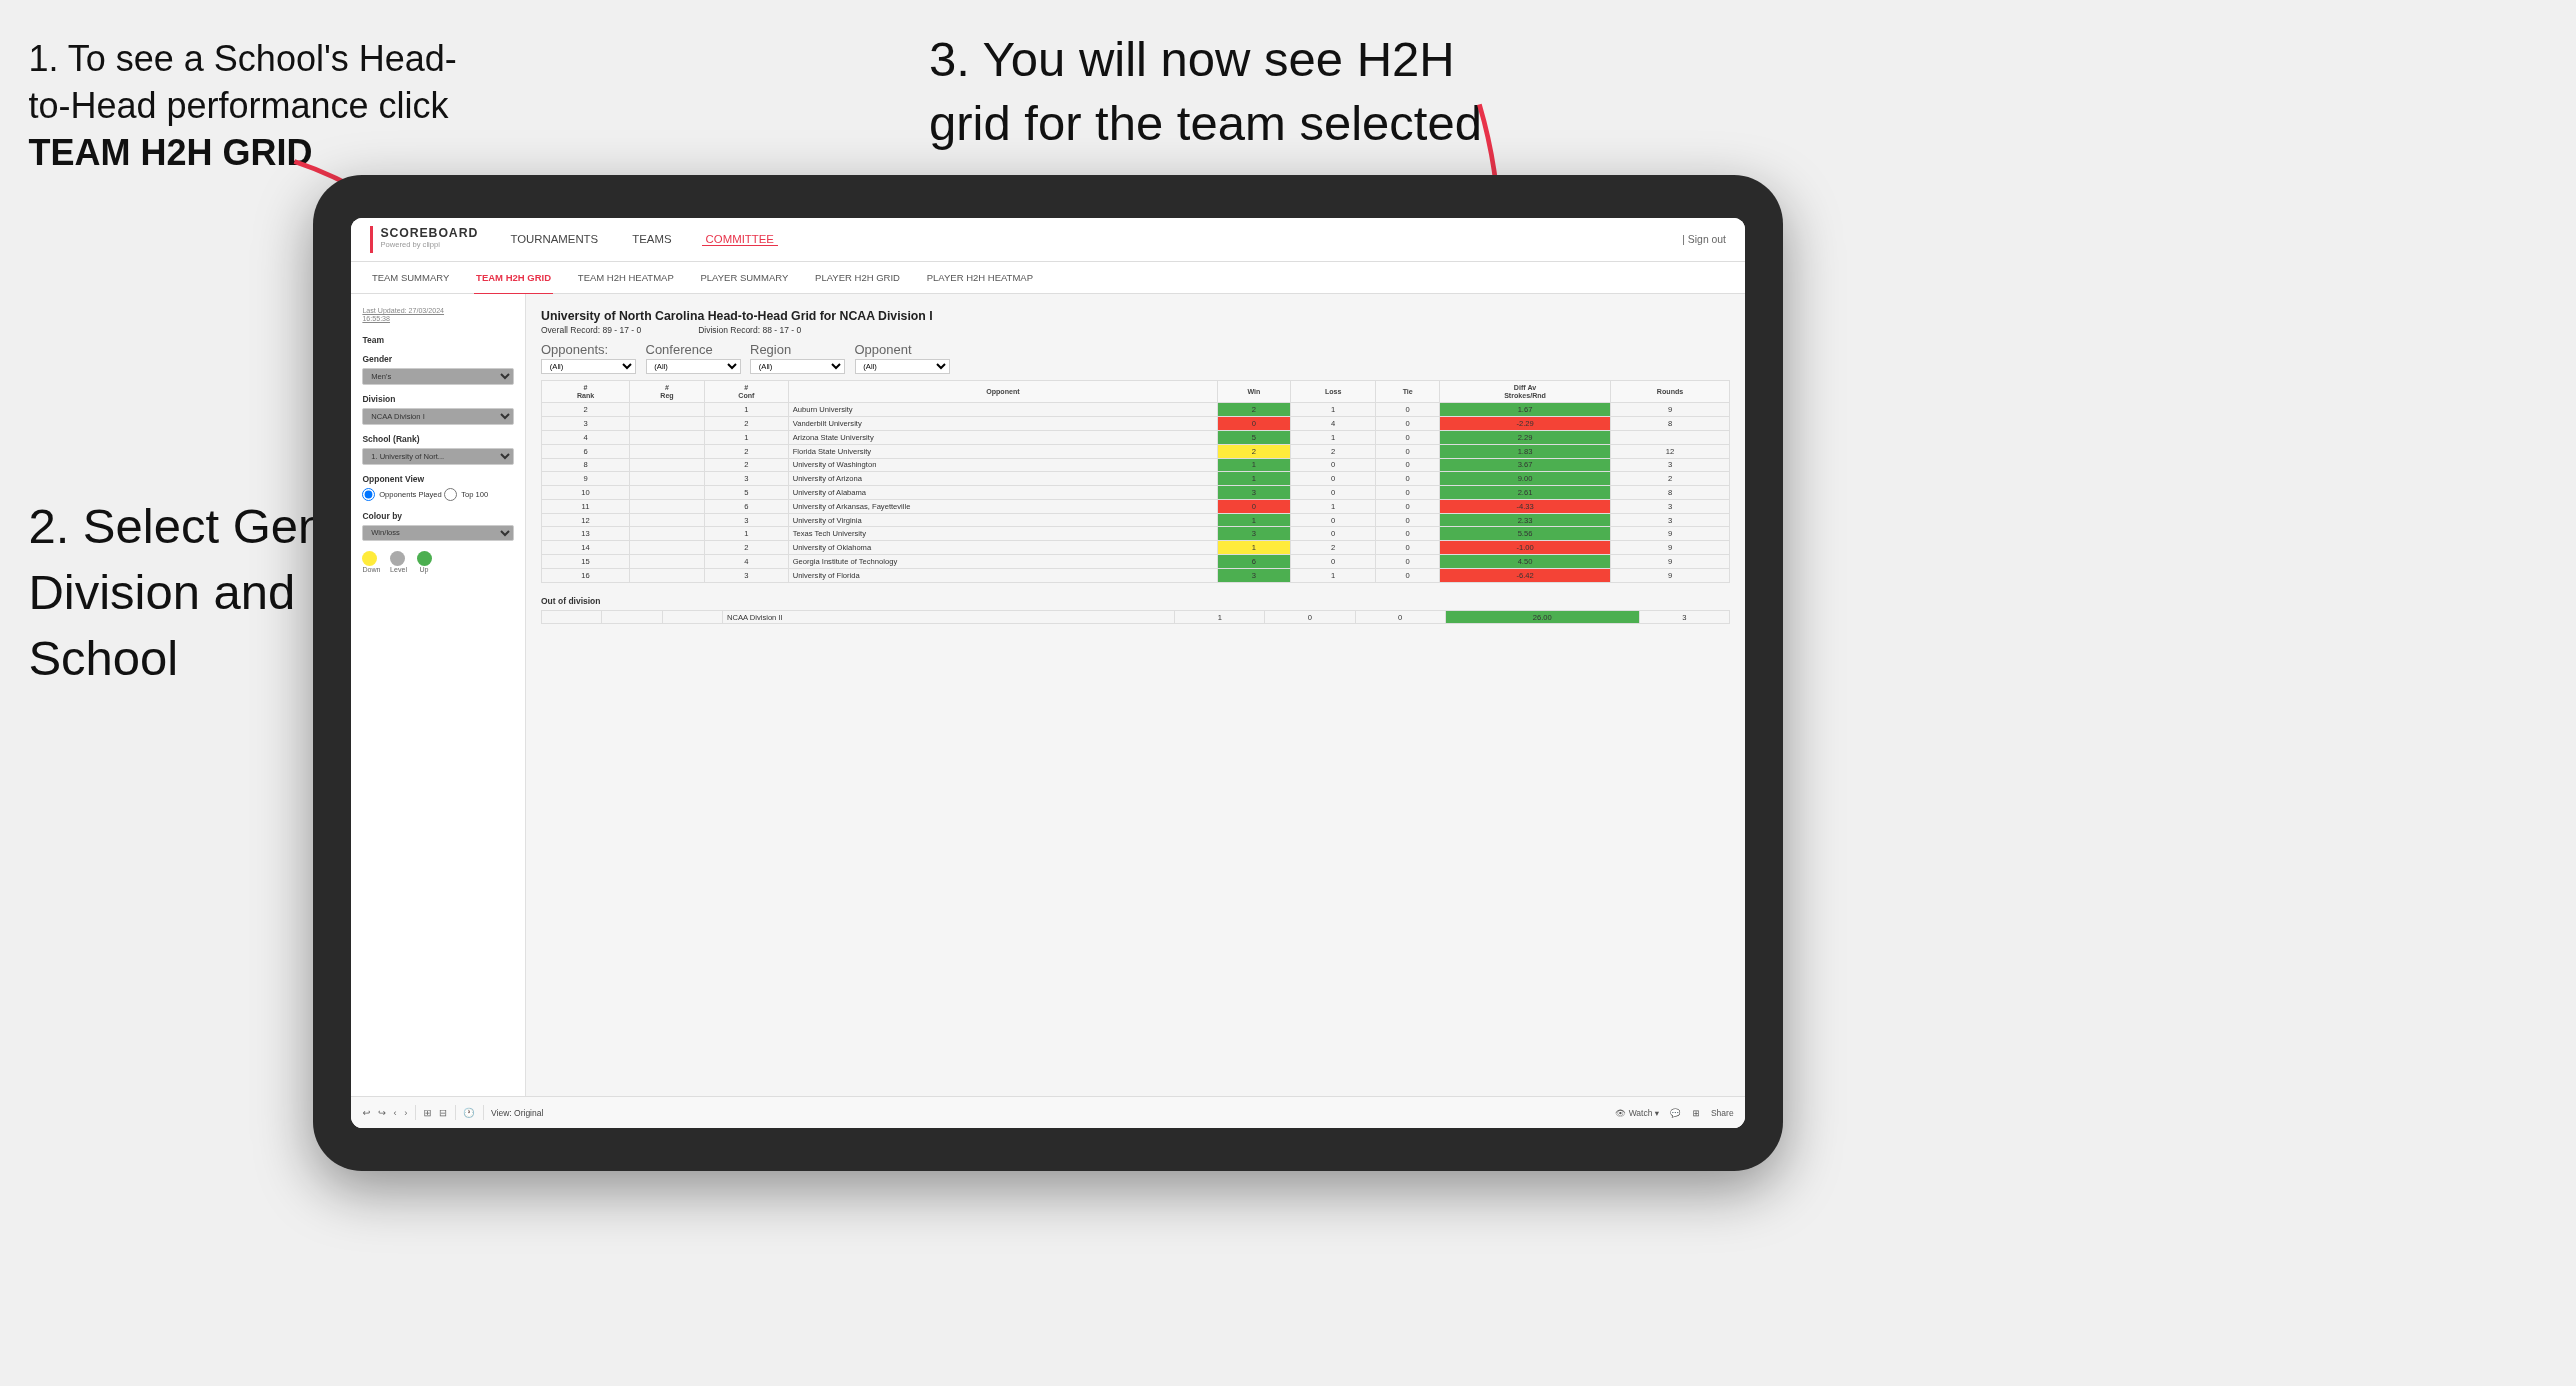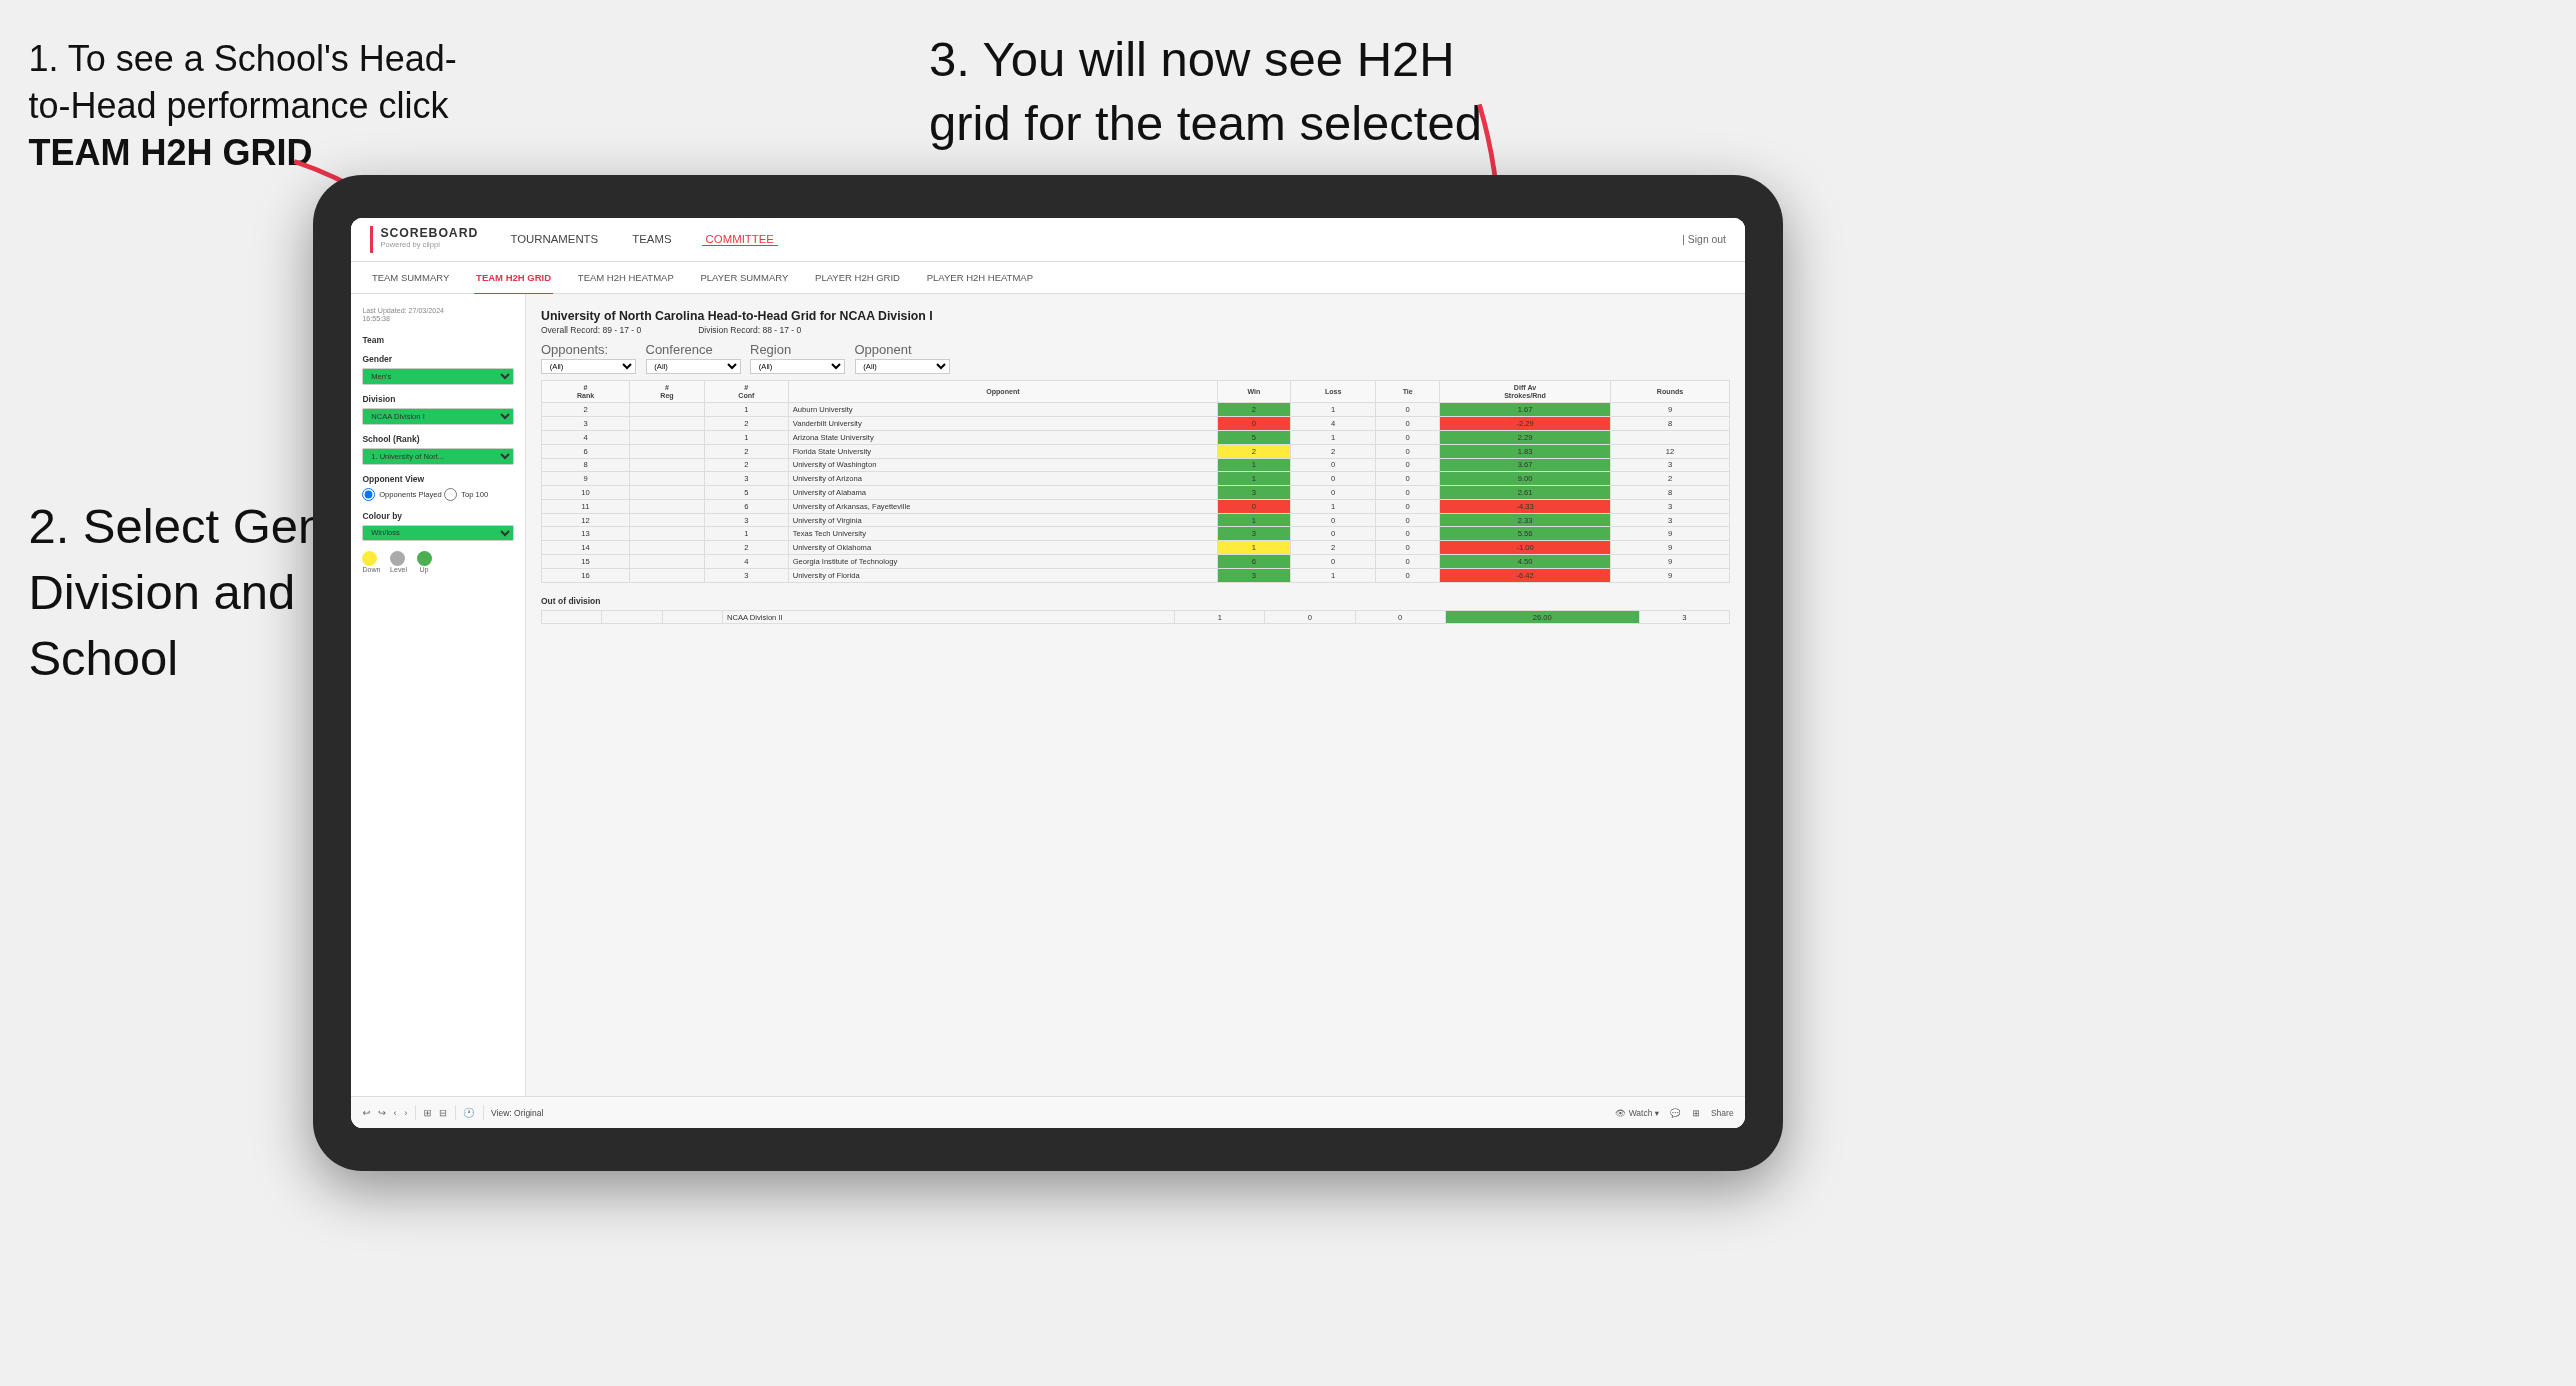--- a/index.html
+++ b/index.html
@@ -167,37 +167,38 @@
       border-right: 0.9px solid #e0e0e0;
       padding: 13.3px 11.4px;
       flex-shrink: 0;
       font-size: 8.5px;
       color: #333;
     }
     .panel-timestamp {
       font-size: 7.1px;
       color: #888;
       margin-bottom: 11.4px;
+      text-decoration: underline;
     }
     .panel-section {
       margin-bottom: 9.5px;
     }
     .panel-label {
       font-size: 8.5px;
       font-weight: 700;
       color: #333;
       margin-bottom: 3.8px;
     }
     .panel-select {
       width: 100%;
       font-size: 7.6px;
       padding: 1.9px 3.8px;
       border: 0.9px solid #ccc;
       border-radius: 1.9px;
-      background: #22c55e;
+      background: #a3a3a3;
       color: #333;
     }
     .radio-group {
       display: flex;
       gap: 2.8px;
     }
     .radio-item {
       display: flex;
       align-items: center;
       gap: 3.8px;

